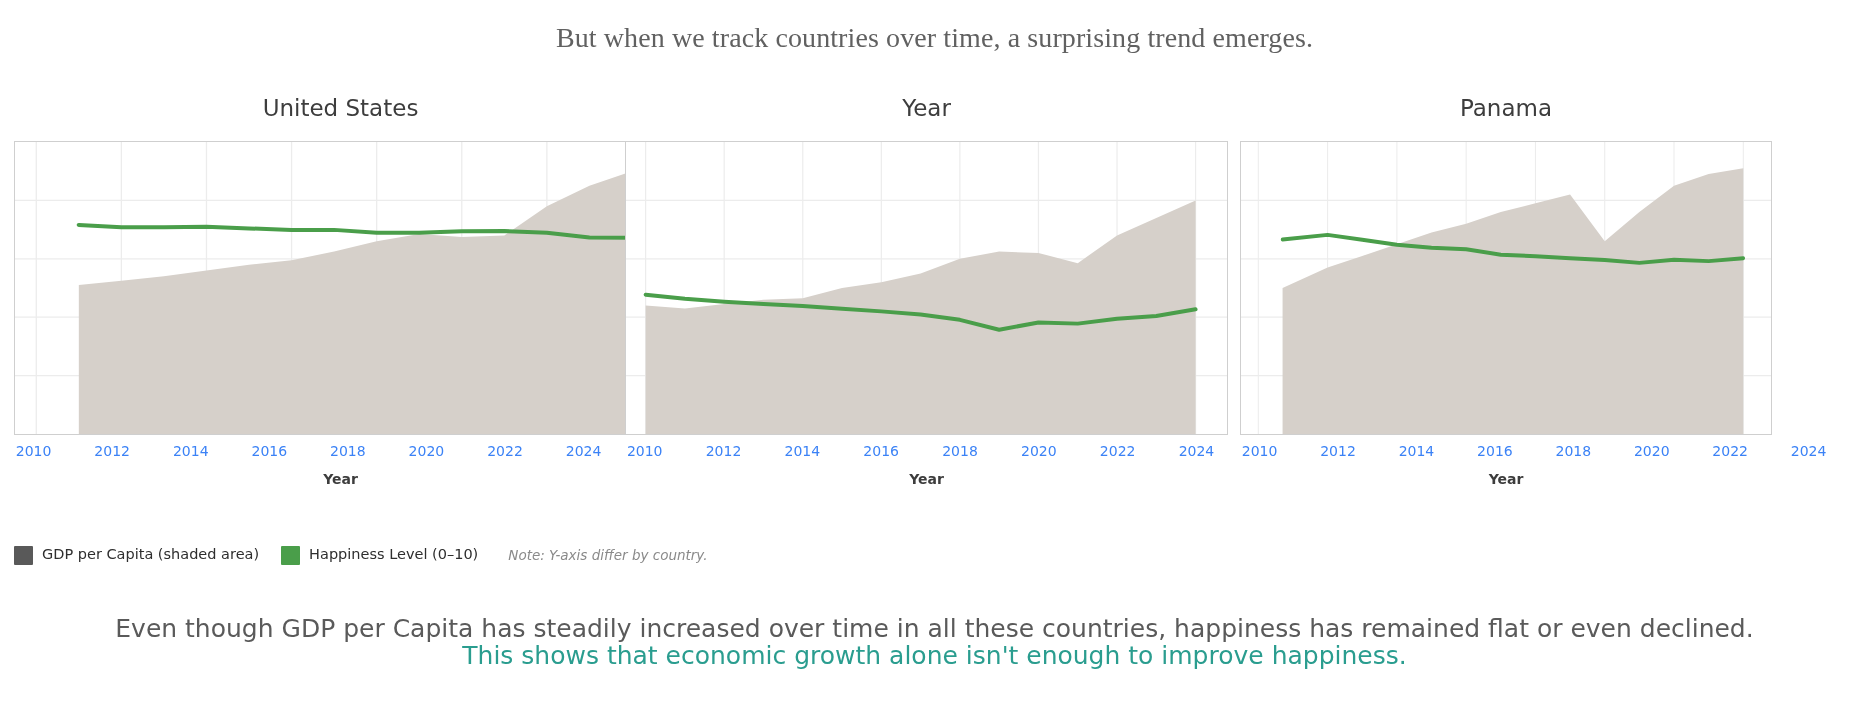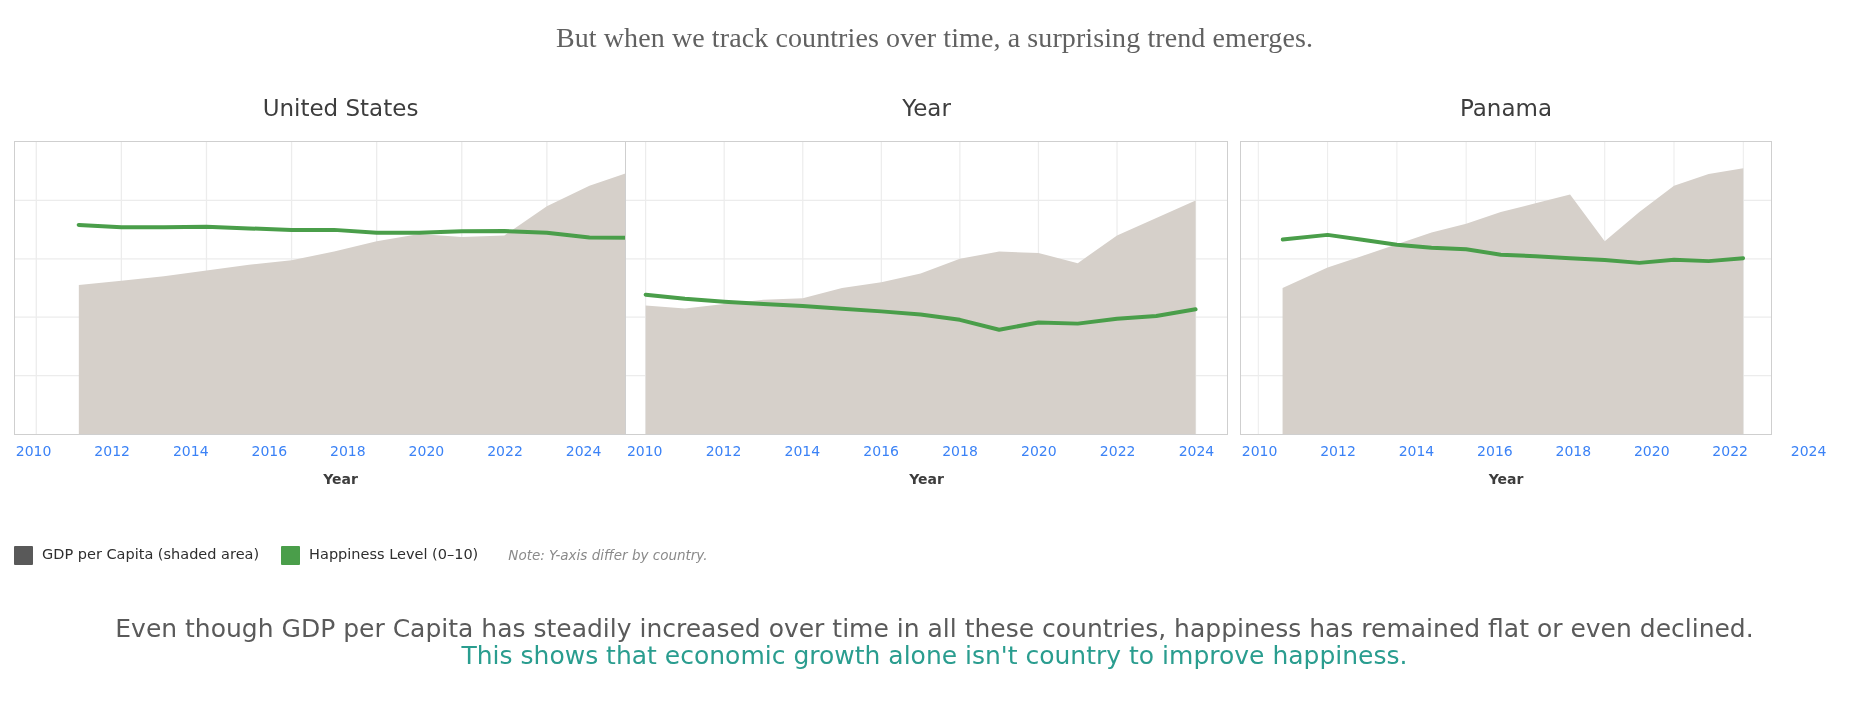--- a/index.html
+++ b/index.html
@@ -144,21 +144,21 @@
         <span class="xtick" style="left: 333.333px;">2018</span>
         <span class="xtick" style="left: 411.765px;">2020</span>
         <span class="xtick" style="left: 490.196px;">2022</span>
         <span class="xtick" style="left: 568.627px;">2024</span>
       </div>
       <div class="axis-label">Year</div>
     </div>
   </div>
 
 <div class="caption" id="caption-line1">Even though GDP per Capita has steadily increased over time in all these countries, happiness has remained flat or even declined.</div>
-<div class="caption" id="caption-line2" style="color: rgb(42, 157, 143);">This shows that economic growth alone isn't country to improve happiness.</div>
+<div class="caption" id="caption-line2" style="color: rgb(42, 157, 143);">This shows that economic growth alone isn't enough to improve happiness.</div>
 
 <div id="legend">
   <div class="legend-item">
     <span class="swatch" id="sw-gdp" style="background: rgb(89, 89, 89);"></span>
     <span class="legend-label">GDP per Capita (shaded area)</span>
   </div>
   <div class="legend-item">
     <span class="swatch" id="sw-hap" style="background: rgb(74, 158, 74);"></span>
     <span class="legend-label">Happiness Level (0–10)</span>
   </div>

